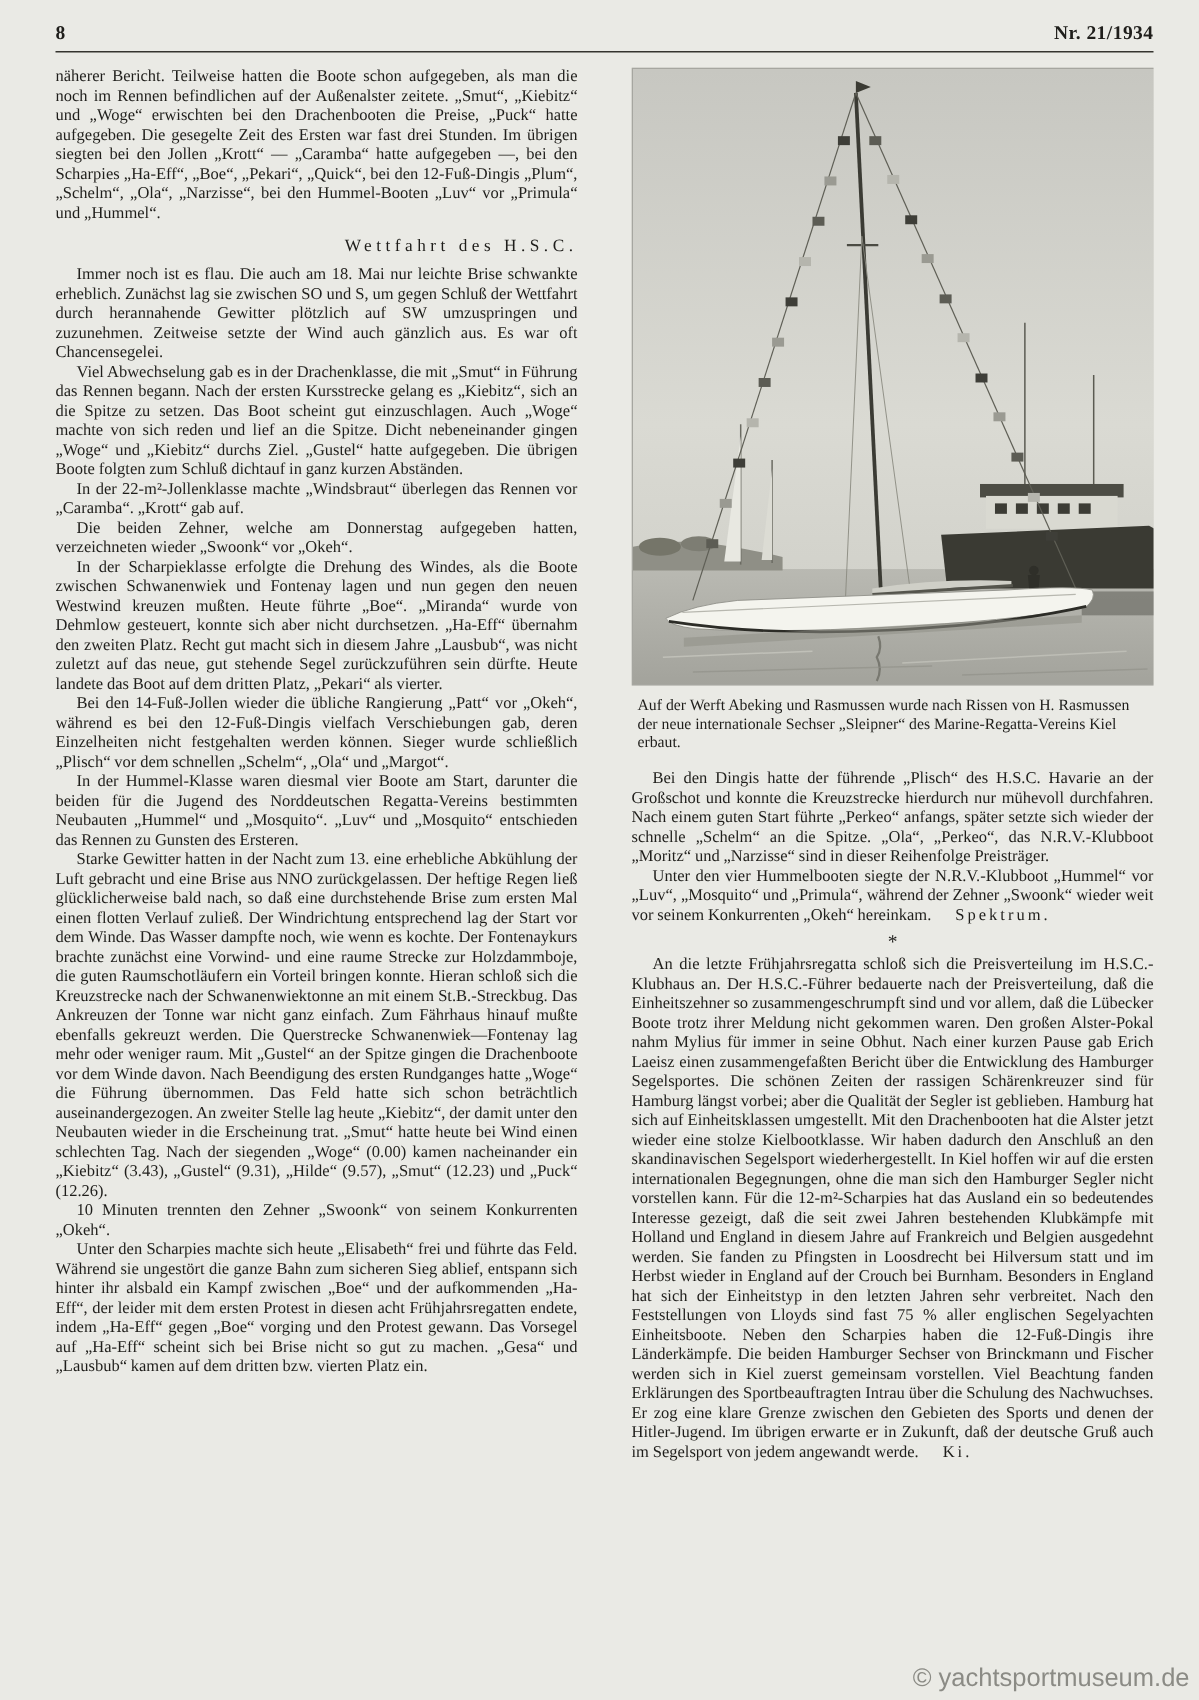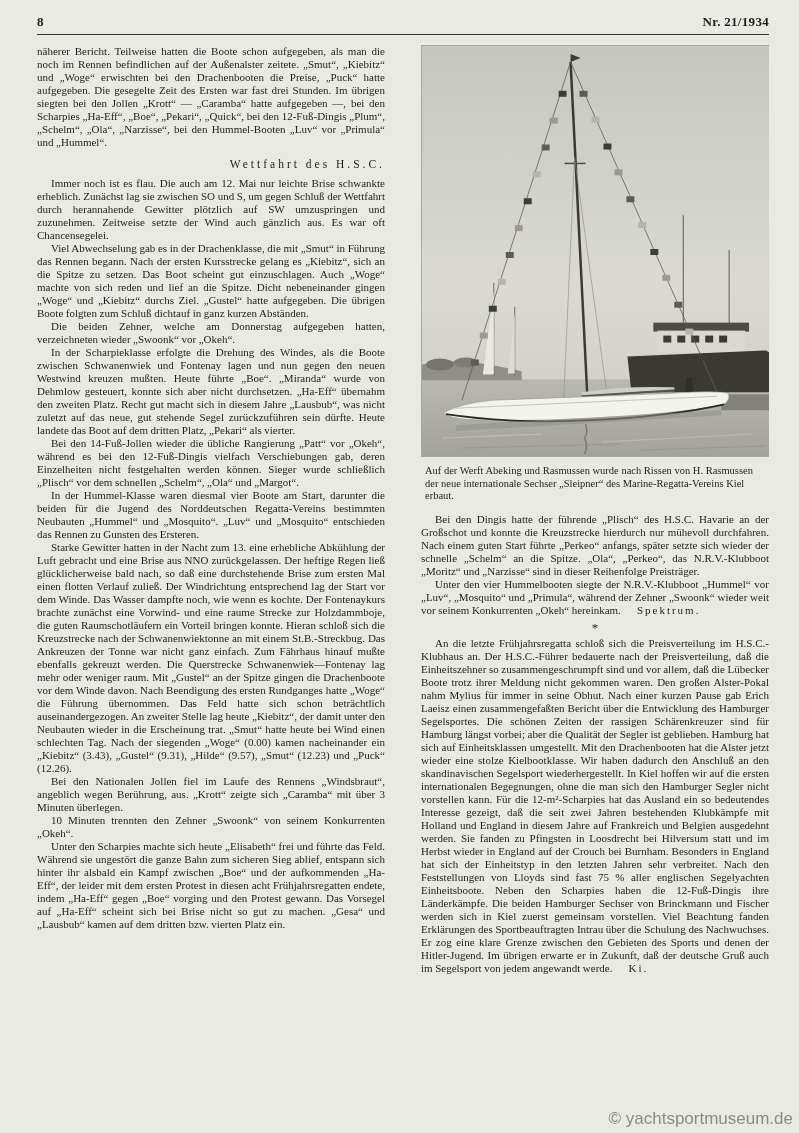--- a/index.html
+++ b/index.html
@@ -42,28 +42,28 @@
     <span>8</span>
     <span>Nr. 21/1934</span>
   </header>
   <div class="header-rule"></div>
 
   <main class="columns">
 
     <section class="col">
         <p class="para noindent">näherer Bericht. Teilweise hatten die Boote schon aufgegeben, als man die noch im Rennen befindlichen auf der Außenalster zeitete. „Smut“, „Kiebitz“ und „Woge“ erwischten bei den Drachenbooten die Preise, „Puck“ hatte aufgegeben. Die gesegelte Zeit des Ersten war fast drei Stunden. Im übrigen siegten bei den Jollen „Krott“ — „Caramba“ hatte aufgegeben —, bei den Scharpies „Ha-Eff“, „Boe“, „Pekari“, „Quick“, bei den 12-Fuß-Dingis „Plum“, „Schelm“, „Ola“, „Narzisse“, bei den Hummel-Booten „Luv“ vor „Primula“ und „Hummel“.</p>
         <h3 class="subhead">Wettfahrt des H.S.C.</h3>
-        <p class="para">Immer noch ist es flau. Die auch am 12. Mai nur leichte Brise schwankte erheblich. Zunächst lag sie zwischen SO und S, um gegen Schluß der Wettfahrt durch herannahende Gewitter plötzlich auf SW umzuspringen und zuzunehmen. Zeitweise setzte der Wind auch gänzlich aus. Es war oft Chancensegelei.</p>
+        <p class="para">Immer noch ist es flau. Die auch am 18. Mai nur leichte Brise schwankte erheblich. Zunächst lag sie zwischen SO und S, um gegen Schluß der Wettfahrt durch herannahende Gewitter plötzlich auf SW umzuspringen und zuzunehmen. Zeitweise setzte der Wind auch gänzlich aus. Es war oft Chancensegelei.</p>
         <p class="para">Viel Abwechselung gab es in der Drachenklasse, die mit „Smut“ in Führung das Rennen begann. Nach der ersten Kursstrecke gelang es „Kiebitz“, sich an die Spitze zu setzen. Das Boot scheint gut einzuschlagen. Auch „Woge“ machte von sich reden und lief an die Spitze. Dicht nebeneinander gingen „Woge“ und „Kiebitz“ durchs Ziel. „Gustel“ hatte aufgegeben. Die übrigen Boote folgten zum Schluß dichtauf in ganz kurzen Abständen.</p>
+        <p class="para">In der 22-m²-Jollenklasse machte „Windsbraut“ überlegen das Rennen vor „Caramba“. „Krott“ gab auf.</p>
         <p class="para">Die beiden Zehner, welche am Donnerstag aufgegeben hatten, verzeichneten wieder „Swoonk“ vor „Okeh“.</p>
         <p class="para">In der Scharpieklasse erfolgte die Drehung des Windes, als die Boote zwischen Schwanenwiek und Fontenay lagen und nun gegen den neuen Westwind kreuzen mußten. Heute führte „Boe“. „Miranda“ wurde von Dehmlow gesteuert, konnte sich aber nicht durchsetzen. „Ha-Eff“ übernahm den zweiten Platz. Recht gut macht sich in diesem Jahre „Lausbub“, was nicht zuletzt auf das neue, gut stehende Segel zurückzuführen sein dürfte. Heute landete das Boot auf dem dritten Platz, „Pekari“ als vierter.</p>
         <p class="para">Bei den 14-Fuß-Jollen wieder die übliche Rangierung „Patt“ vor „Okeh“, während es bei den 12-Fuß-Dingis vielfach Verschiebungen gab, deren Einzelheiten nicht festgehalten werden können. Sieger wurde schließlich „Plisch“ vor dem schnellen „Schelm“, „Ola“ und „Margot“.</p>
         <p class="para">In der Hummel-Klasse waren diesmal vier Boote am Start, darunter die beiden für die Jugend des Norddeutschen Regatta-Vereins bestimmten Neubauten „Hummel“ und „Mosquito“. „Luv“ und „Mosquito“ entschieden das Rennen zu Gunsten des Ersteren.</p>
         <p class="para">Starke Gewitter hatten in der Nacht zum 13. eine erhebliche Abkühlung der Luft gebracht und eine Brise aus NNO zurückgelassen. Der heftige Regen ließ glücklicherweise bald nach, so daß eine durchstehende Brise zum ersten Mal einen flotten Verlauf zuließ. Der Windrichtung entsprechend lag der Start vor dem Winde. Das Wasser dampfte noch, wie wenn es kochte. Der Fontenaykurs brachte zunächst eine Vorwind- und eine raume Strecke zur Holzdammboje, die guten Raumschotläufern ein Vorteil bringen konnte. Hieran schloß sich die Kreuzstrecke nach der Schwanenwiektonne an mit einem St.B.-Streckbug. Das Ankreuzen der Tonne war nicht ganz einfach. Zum Fährhaus hinauf mußte ebenfalls gekreuzt werden. Die Querstrecke Schwanenwiek—Fontenay lag mehr oder weniger raum. Mit „Gustel“ an der Spitze gingen die Drachenboote vor dem Winde davon. Nach Beendigung des ersten Rundganges hatte „Woge“ die Führung übernommen. Das Feld hatte sich schon beträchtlich auseinandergezogen. An zweiter Stelle lag heute „Kiebitz“, der damit unter den Neubauten wieder in die Erscheinung trat. „Smut“ hatte heute bei Wind einen schlechten Tag. Nach der siegenden „Woge“ (0.00) kamen nacheinander ein „Kiebitz“ (3.43), „Gustel“ (9.31), „Hilde“ (9.57), „Smut“ (12.23) und „Puck“ (12.26).</p>
-        <p class="para">Bei den Nationalen Jollen fiel im Laufe des Rennens „Windsbraut“, angeblich wegen Berührung, aus. „Krott“ zeigte sich „Caramba“ mit über 3 Minuten überlegen.</p>
         <p class="para">10 Minuten trennten den Zehner „Swoonk“ von seinem Konkurrenten „Okeh“.</p>
         <p class="para">Unter den Scharpies machte sich heute „Elisabeth“ frei und führte das Feld. Während sie ungestört die ganze Bahn zum sicheren Sieg ablief, entspann sich hinter ihr alsbald ein Kampf zwischen „Boe“ und der aufkommenden „Ha-Eff“, der leider mit dem ersten Protest in diesen acht Frühjahrsregatten endete, indem „Ha-Eff“ gegen „Boe“ vorging und den Protest gewann. Das Vorsegel auf „Ha-Eff“ scheint sich bei Brise nicht so gut zu machen. „Gesa“ und „Lausbub“ kamen auf dem dritten bzw. vierten Platz ein.</p>
       </section>
 
     <section class="col">
       <figure class="photo">
         <svg viewBox="0 0 352 412" xmlns="http://www.w3.org/2000/svg" preserveAspectRatio="none">
           <defs>
             <linearGradient id="sky" x1="0" y1="0" x2="0" y2="1">
               <stop offset="0" stop-color="#c7c7c1"></stop>

